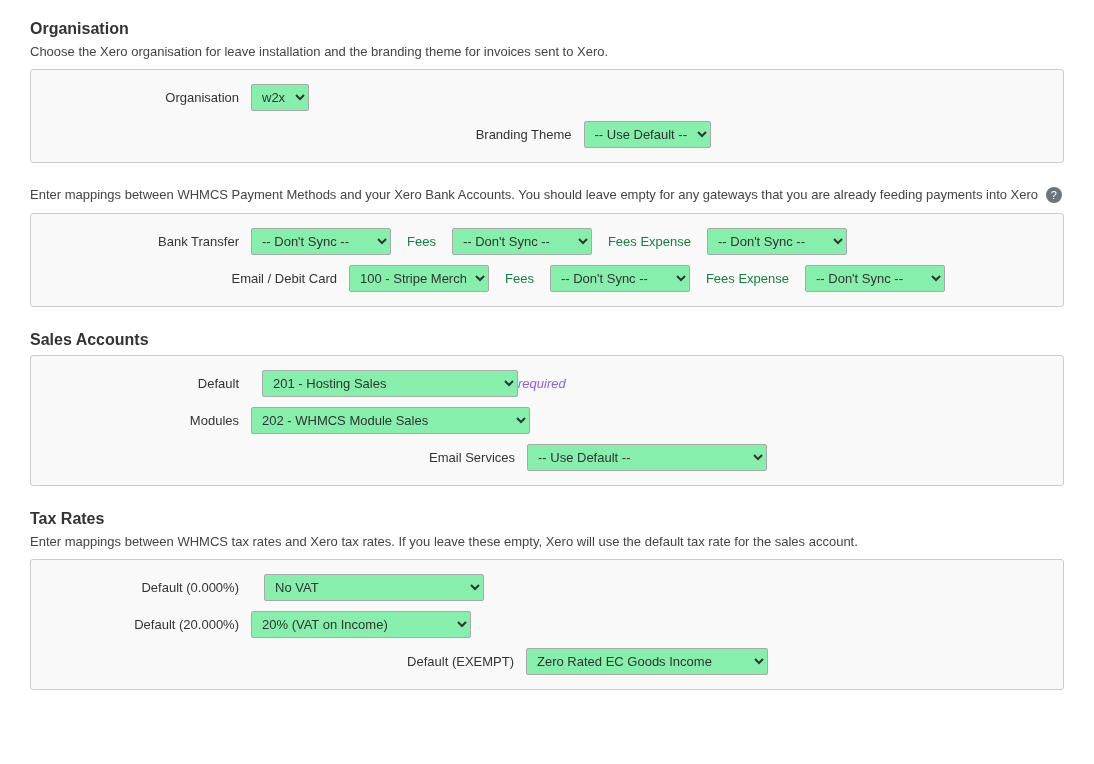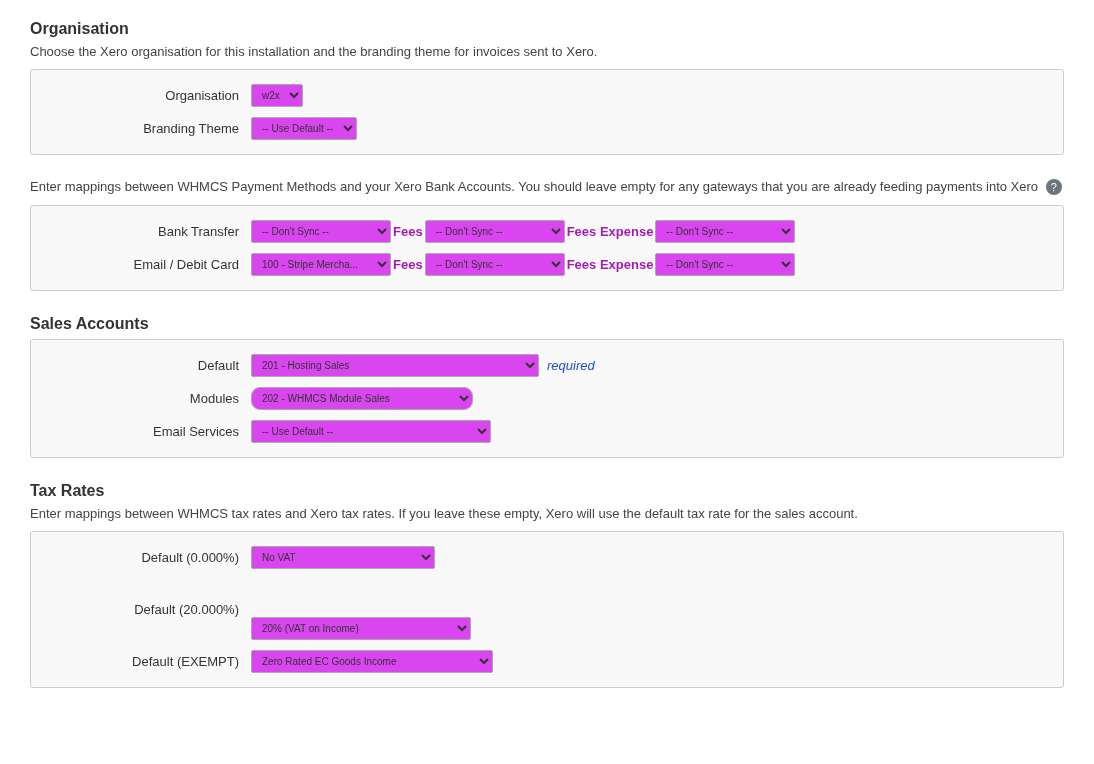--- a/index.html
+++ b/index.html
@@ -30,47 +30,46 @@
       border-radius: 3px;
       padding: 14px 20px;
     }
     .form-row {
       display: flex;
       align-items: center;
       margin-bottom: 10px;
     }
     .form-row:last-child {
       margin-bottom: 0;
+      justify-content: center;
     }
     .form-label {
       text-align: right;
       min-width: 200px;
       padding-right: 12px;
       font-size: 13px;
       color: #333;
     }
     select {
       border: 1px solid #aaa;
-      background: #d946ef;
+      background: #86efac;
       padding: 4px 6px;
-      font-size: 10px;
+      font-size: 13px;
       border-radius: 2px;
       color: #333;
       cursor: pointer;
     }
     .fees-label {
       font-size: 13px;
-      margin: 0 2px;
-      color: #a21caf;
-      font-weight: bold;
+      margin: 0 16px;
+      color: #15803d;
     }
     .required-badge {
-      color: #1d4ed8;
+      color: #8b5cf6;
       font-size: 13px;
-      margin-left: 8px;
       font-style: italic;
     }
     .help-icon {
       display: inline-block;
       width: 16px;
       height: 16px;
       background: #6c757d;
       color: #fff;
       border-radius: 50%;
       text-align: center;
@@ -78,21 +77,21 @@
       font-size: 11px;
       cursor: pointer;
       margin-left: 4px;
     }
   </style>
 </head>
 <body>
 
 <div class="section">
   <h2>Organisation</h2>
-  <p>Choose the Xero organisation for this installation and the branding theme for invoices sent to Xero.</p>
+  <p>Choose the Xero organisation for leave installation and the branding theme for invoices sent to Xero.</p>
   <div class="panel">
     <div class="form-row">
       <div class="form-label">Organisation</div>
       <select>
         <option>w2x</option>
       </select>
     </div>
     <div class="form-row">
       <div class="form-label">Branding Theme</div>
       <select>
@@ -137,53 +136,53 @@
       </select>
     </div>
   </div>
 </div>
 
 <div class="section">
   <h2>Sales Accounts</h2>
   <div class="panel">
     <div class="form-row">
       <div class="form-label">Default</div>
-      <select style="width:288px;">
+      <select style="width:256px;margin-left:11px;">
         <option>201 - Hosting Sales</option>
       </select>
       <span class="required-badge">required</span>
     </div>
     <div class="form-row">
       <div class="form-label">Modules</div>
-      <select style="width:222px;border-radius:9px;">
+      <select style="width:279px;">
         <option>202 - WHMCS Module Sales</option>
       </select>
     </div>
     <div class="form-row">
       <div class="form-label">Email Services</div>
       <select style="width:240px;">
         <option>-- Use Default --</option>
       </select>
     </div>
   </div>
 </div>
 
 <div class="section">
   <h2>Tax Rates</h2>
   <p>Enter mappings between WHMCS tax rates and Xero tax rates. If you leave these empty, Xero will use the default tax rate for the sales account.</p>
   <div class="panel">
     <div class="form-row">
       <div class="form-label">Default (0.000%)</div>
-      <select style="width:184px;">
+      <select style="width:220px;margin-left:13px;">
         <option>No VAT</option>
       </select>
     </div>
     <div class="form-row">
       <div class="form-label">Default (20.000%)</div>
-      <select style="width:220px;margin-top:38px;">
+      <select style="width:220px;">
         <option>20% (VAT on Income)</option>
       </select>
     </div>
     <div class="form-row">
       <div class="form-label">Default (EXEMPT)</div>
       <select style="width:242px;">
         <option>Zero Rated EC Goods Income</option>
       </select>
     </div>
   </div>

